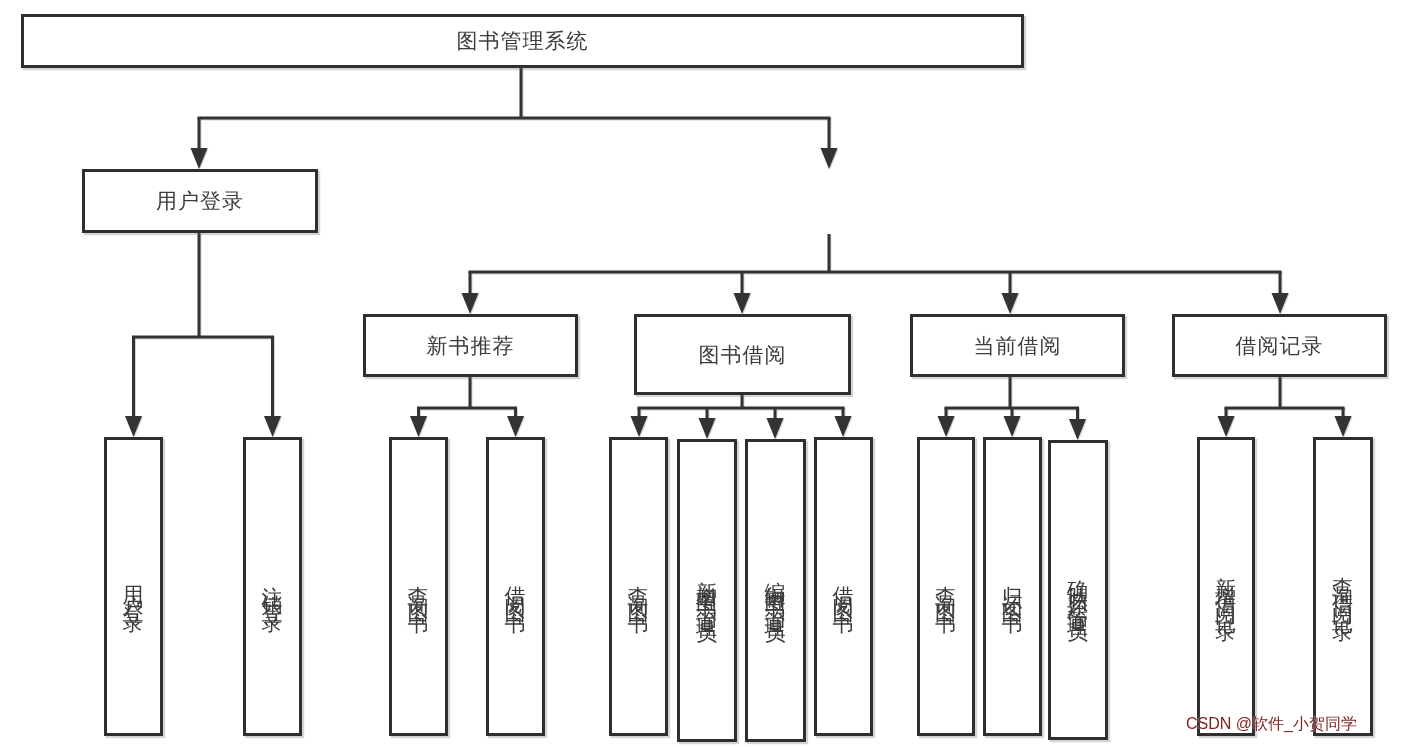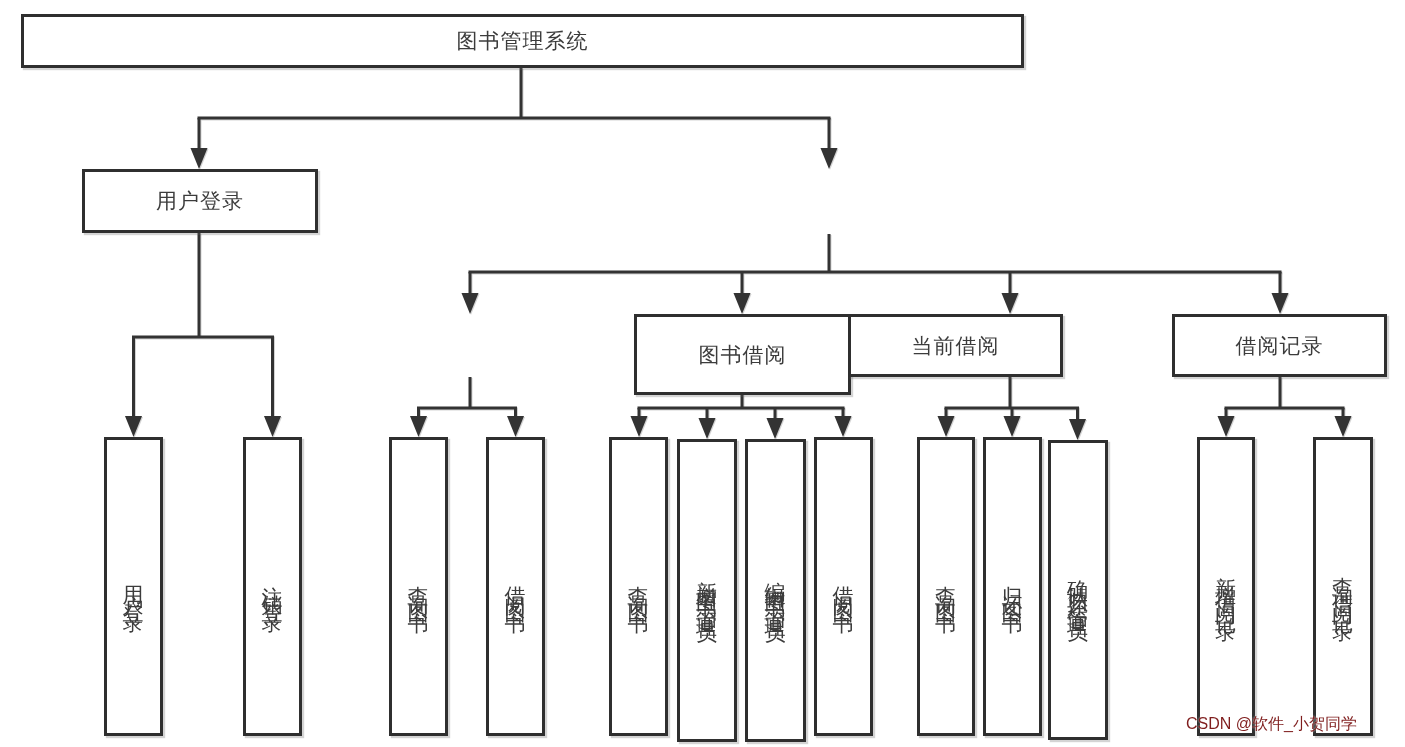--- a/index.html
+++ b/index.html
@@ -121,24 +121,27 @@
   </svg>
 
   <div class="node h" style="left:21px; top:14px; width:1003px; height:54px;">
     <span>图书管理系统</span>
   </div>
 
   <div class="node h" style="left:82px; top:169px; width:236px; height:64px;">
     <span>用户登录</span>
   </div>
 
+  <div class="node h" style="left:363px; top:314px; width:215px; height:63px;">
+    <span>新书推荐</span>
+  </div>
   <div class="node h" style="left:634px; top:314px; width:217px; height:81px;">
     <span>图书借阅</span>
   </div>
-  <div class="node h" style="left:848px; top:314px; width:215px; height:63px;">
+  <div class="node h" style="left:910px; top:314px; width:215px; height:63px;">
     <span>当前借阅</span>
   </div>
   <div class="node h" style="left:1172px; top:314px; width:215px; height:63px;">
     <span>借阅记录</span>
   </div>
 
   <div class="node v" style="left:104px; top:437px; width:59px; height:299px;">
     <span class="vtext">用户登录</span>
   </div>
   <div class="node v" style="left:243px; top:437px; width:59px; height:299px;">

